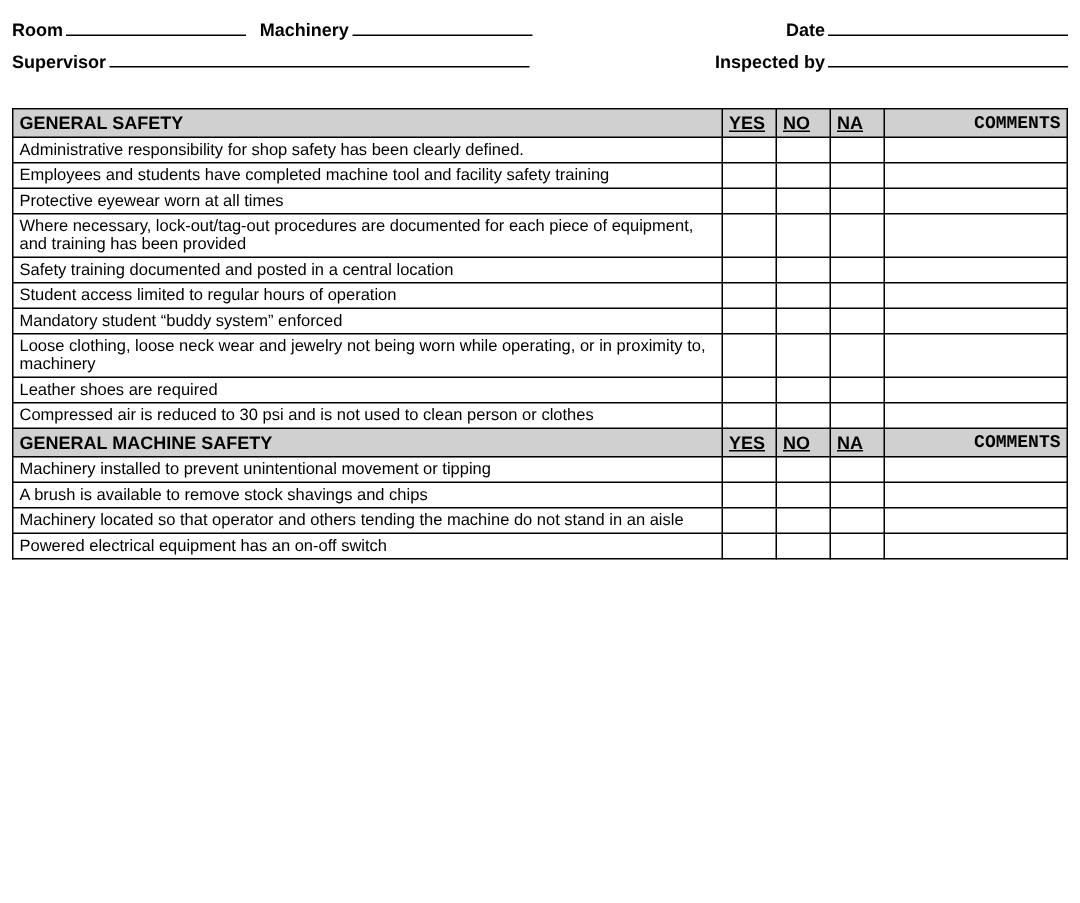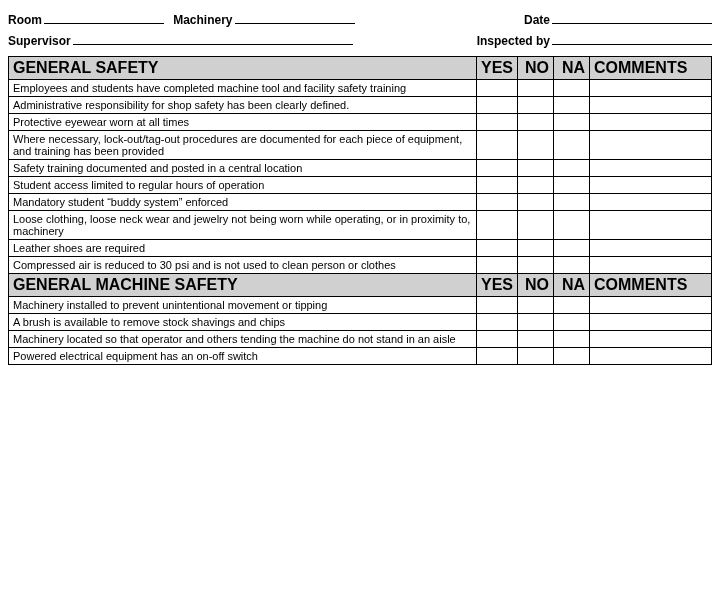--- a/index.html
+++ b/index.html
@@ -6,21 +6,21 @@
     body {
       font-family: Arial, sans-serif;
       font-size: 11px;
       background: #fff;
       color: #000;
       width: 720px;
       min-height: 602px;
       padding: 10px 8px;
     }
     .header-section {
-      margin-bottom: 8px;
+      margin-bottom: 24px;
     }
     .header-row {
       display: flex;
       justify-content: space-between;
       margin-bottom: 4px;
     }
     .header-field {
       display: flex;
       align-items: baseline;
     }
@@ -54,31 +54,33 @@
       font-size: 11px;
     }
     td, th {
       border: 1px solid #000;
       padding: 2px 4px;
       vertical-align: middle;
     }
     .section-header {
       background-color: #d0d0d0;
       font-weight: bold;
-      font-size: 16px;
+      font-size: 12px;
     }
     .col-yes, .col-no, .col-na {
-      text-align: right;
+      text-align: left;
       width: 36px;
       font-weight: bold;
+      text-decoration: underline;
     }
     .col-comments {
       width: 122px;
       font-weight: bold;
-      text-align: left;
+      text-align: right;
+      font-family: Liberation Mono, monospace;
     }
     .col-item {
       
     }
     .row-data td.col-yes,
     .row-data td.col-no,
     .row-data td.col-na,
     .row-data td.col-comments {
       font-weight: normal;
     }
@@ -115,28 +117,28 @@
 <table>
   <tbody id="table-body">
   <tr>
         <td class="section-header col-item">GENERAL SAFETY</td>
         <td class="section-header col-yes">YES</td>
         <td class="section-header col-no">NO</td>
         <td class="section-header col-na">NA</td>
         <td class="section-header col-comments">COMMENTS</td>
       </tr>
       <tr class="row-data">
+        <td class="col-item">Administrative responsibility for shop safety has been clearly defined.</td>
+        <td class="col-yes"></td>
+        <td class="col-no"></td>
+        <td class="col-na"></td>
+        <td class="col-comments"></td>
+      </tr>
+      <tr class="row-data">
         <td class="col-item">Employees and students have completed machine tool and facility safety training</td>
-        <td class="col-yes"></td>
-        <td class="col-no"></td>
-        <td class="col-na"></td>
-        <td class="col-comments"></td>
-      </tr>
-      <tr class="row-data">
-        <td class="col-item">Administrative responsibility for shop safety has been clearly defined.</td>
         <td class="col-yes"></td>
         <td class="col-no"></td>
         <td class="col-na"></td>
         <td class="col-comments"></td>
       </tr>
       <tr class="row-data">
         <td class="col-item">Protective eyewear worn at all times</td>
         <td class="col-yes"></td>
         <td class="col-no"></td>
         <td class="col-na"></td>

